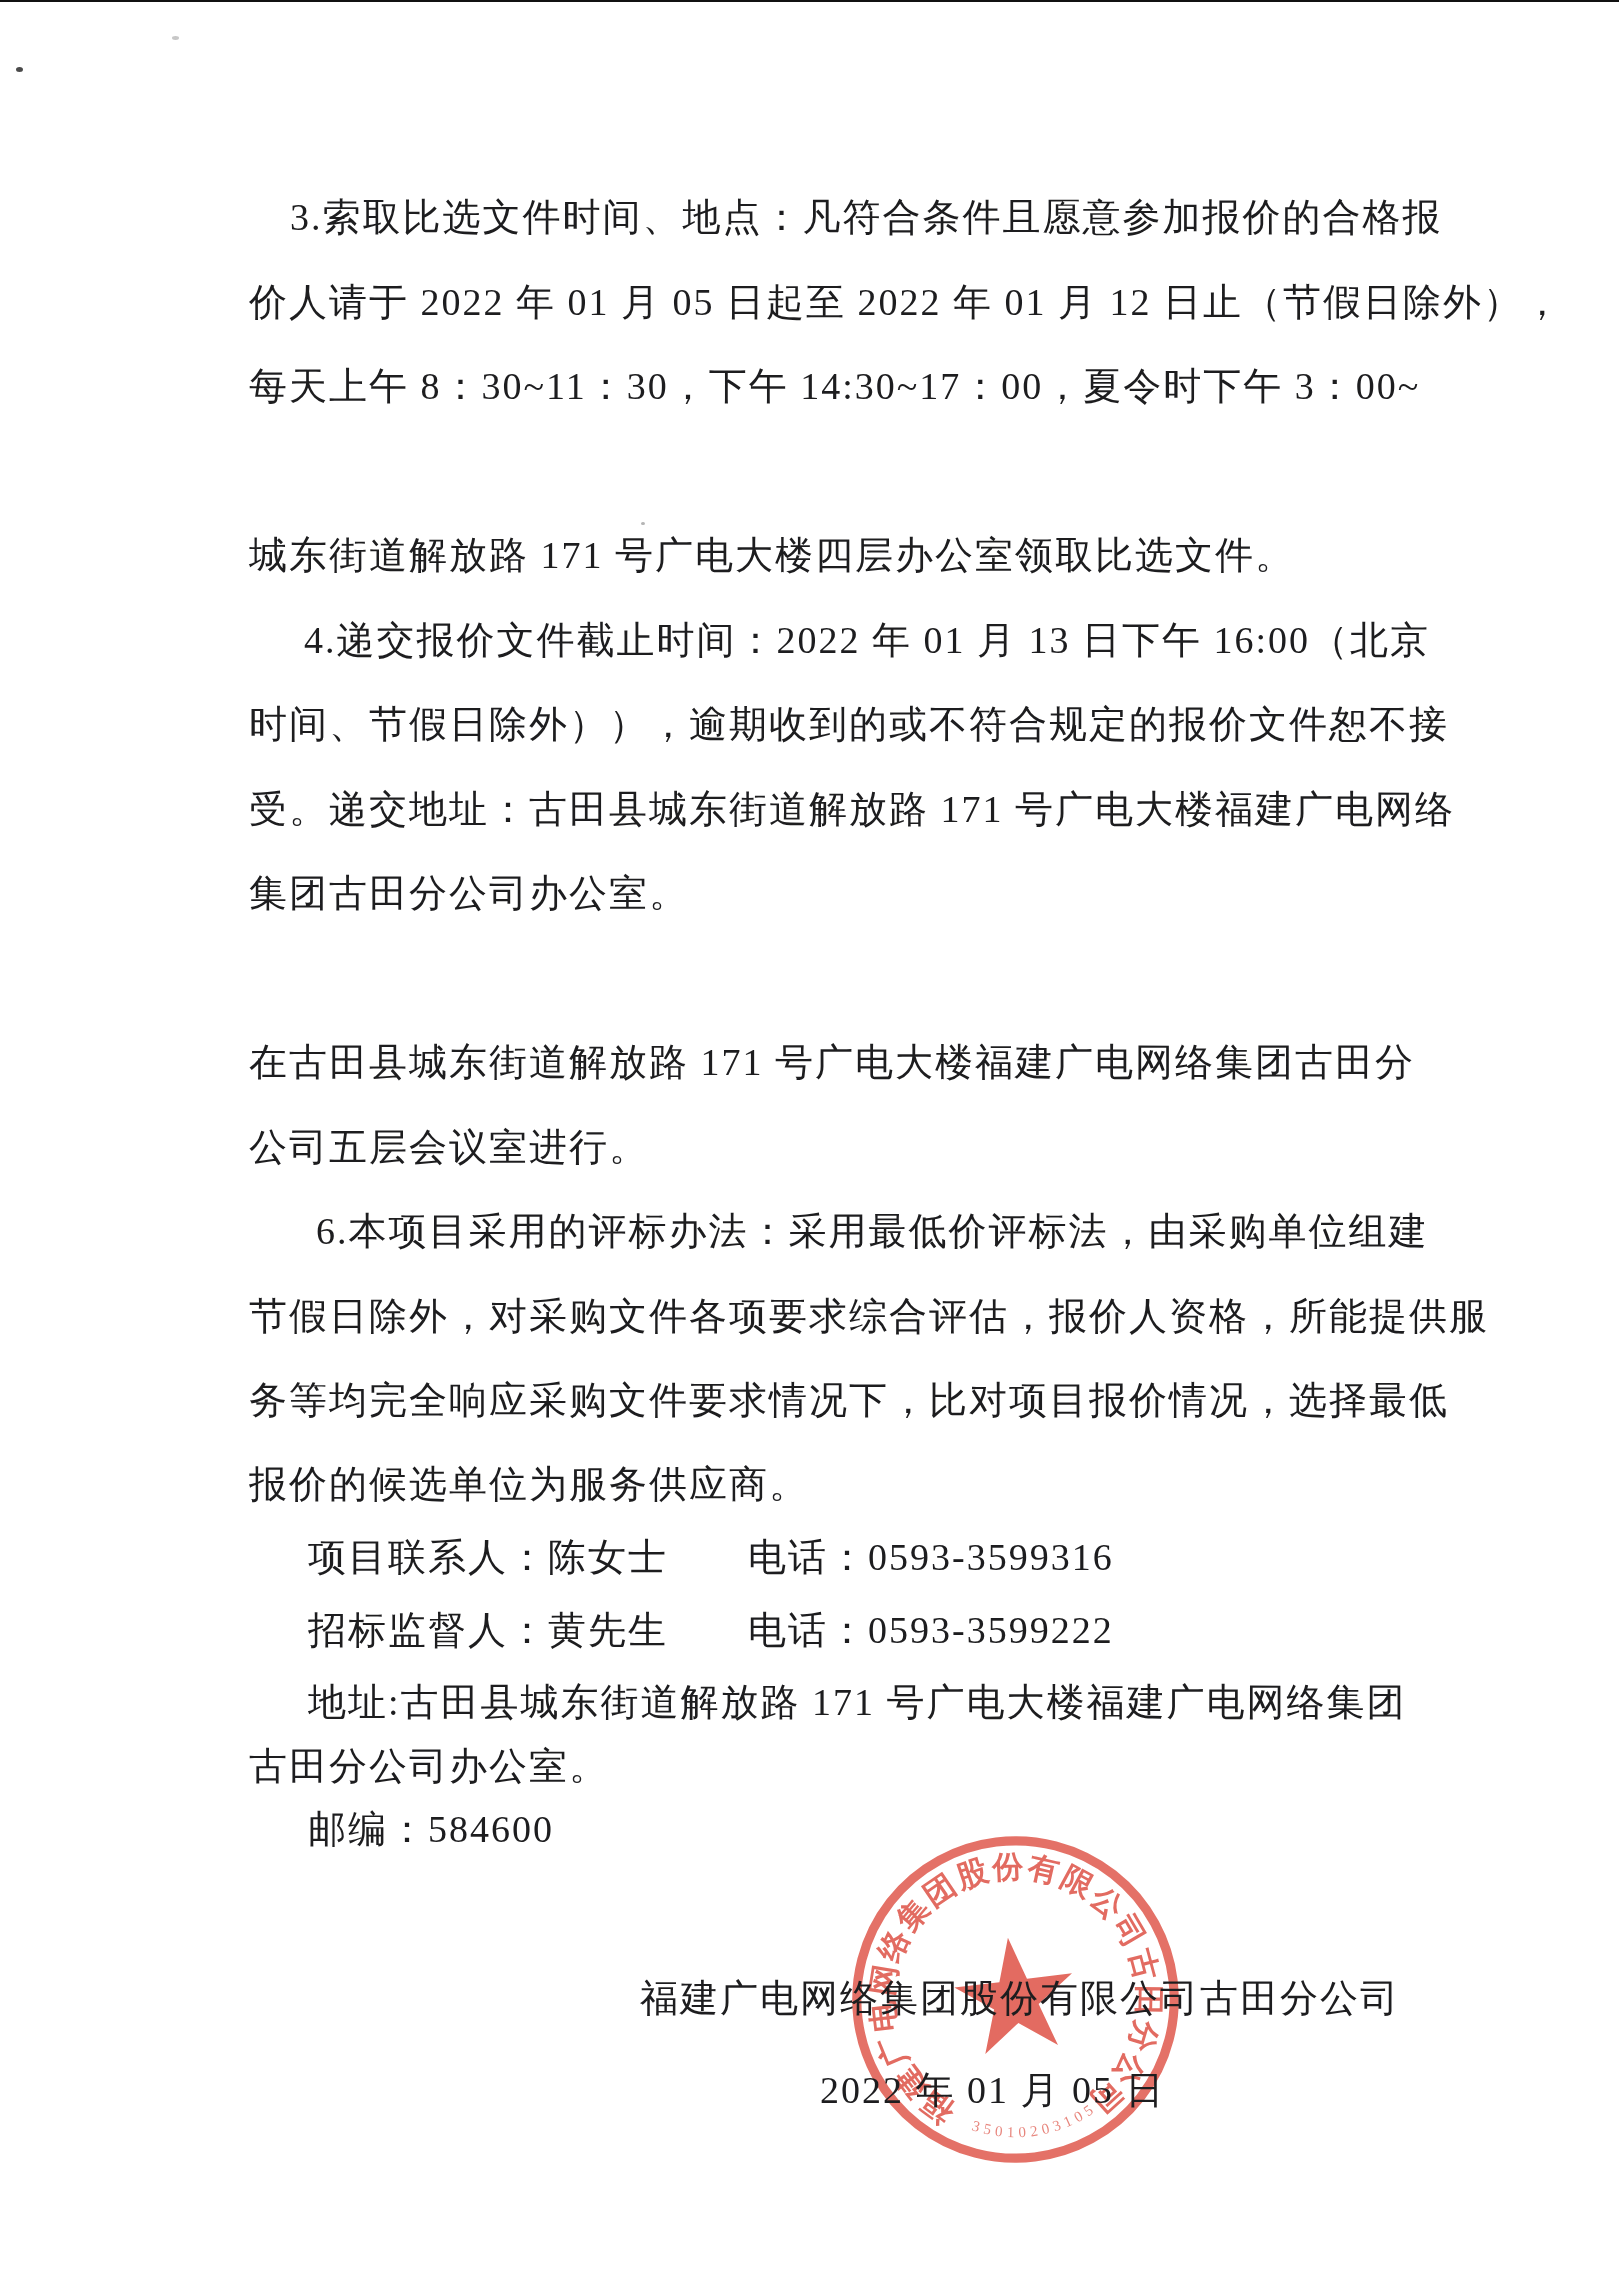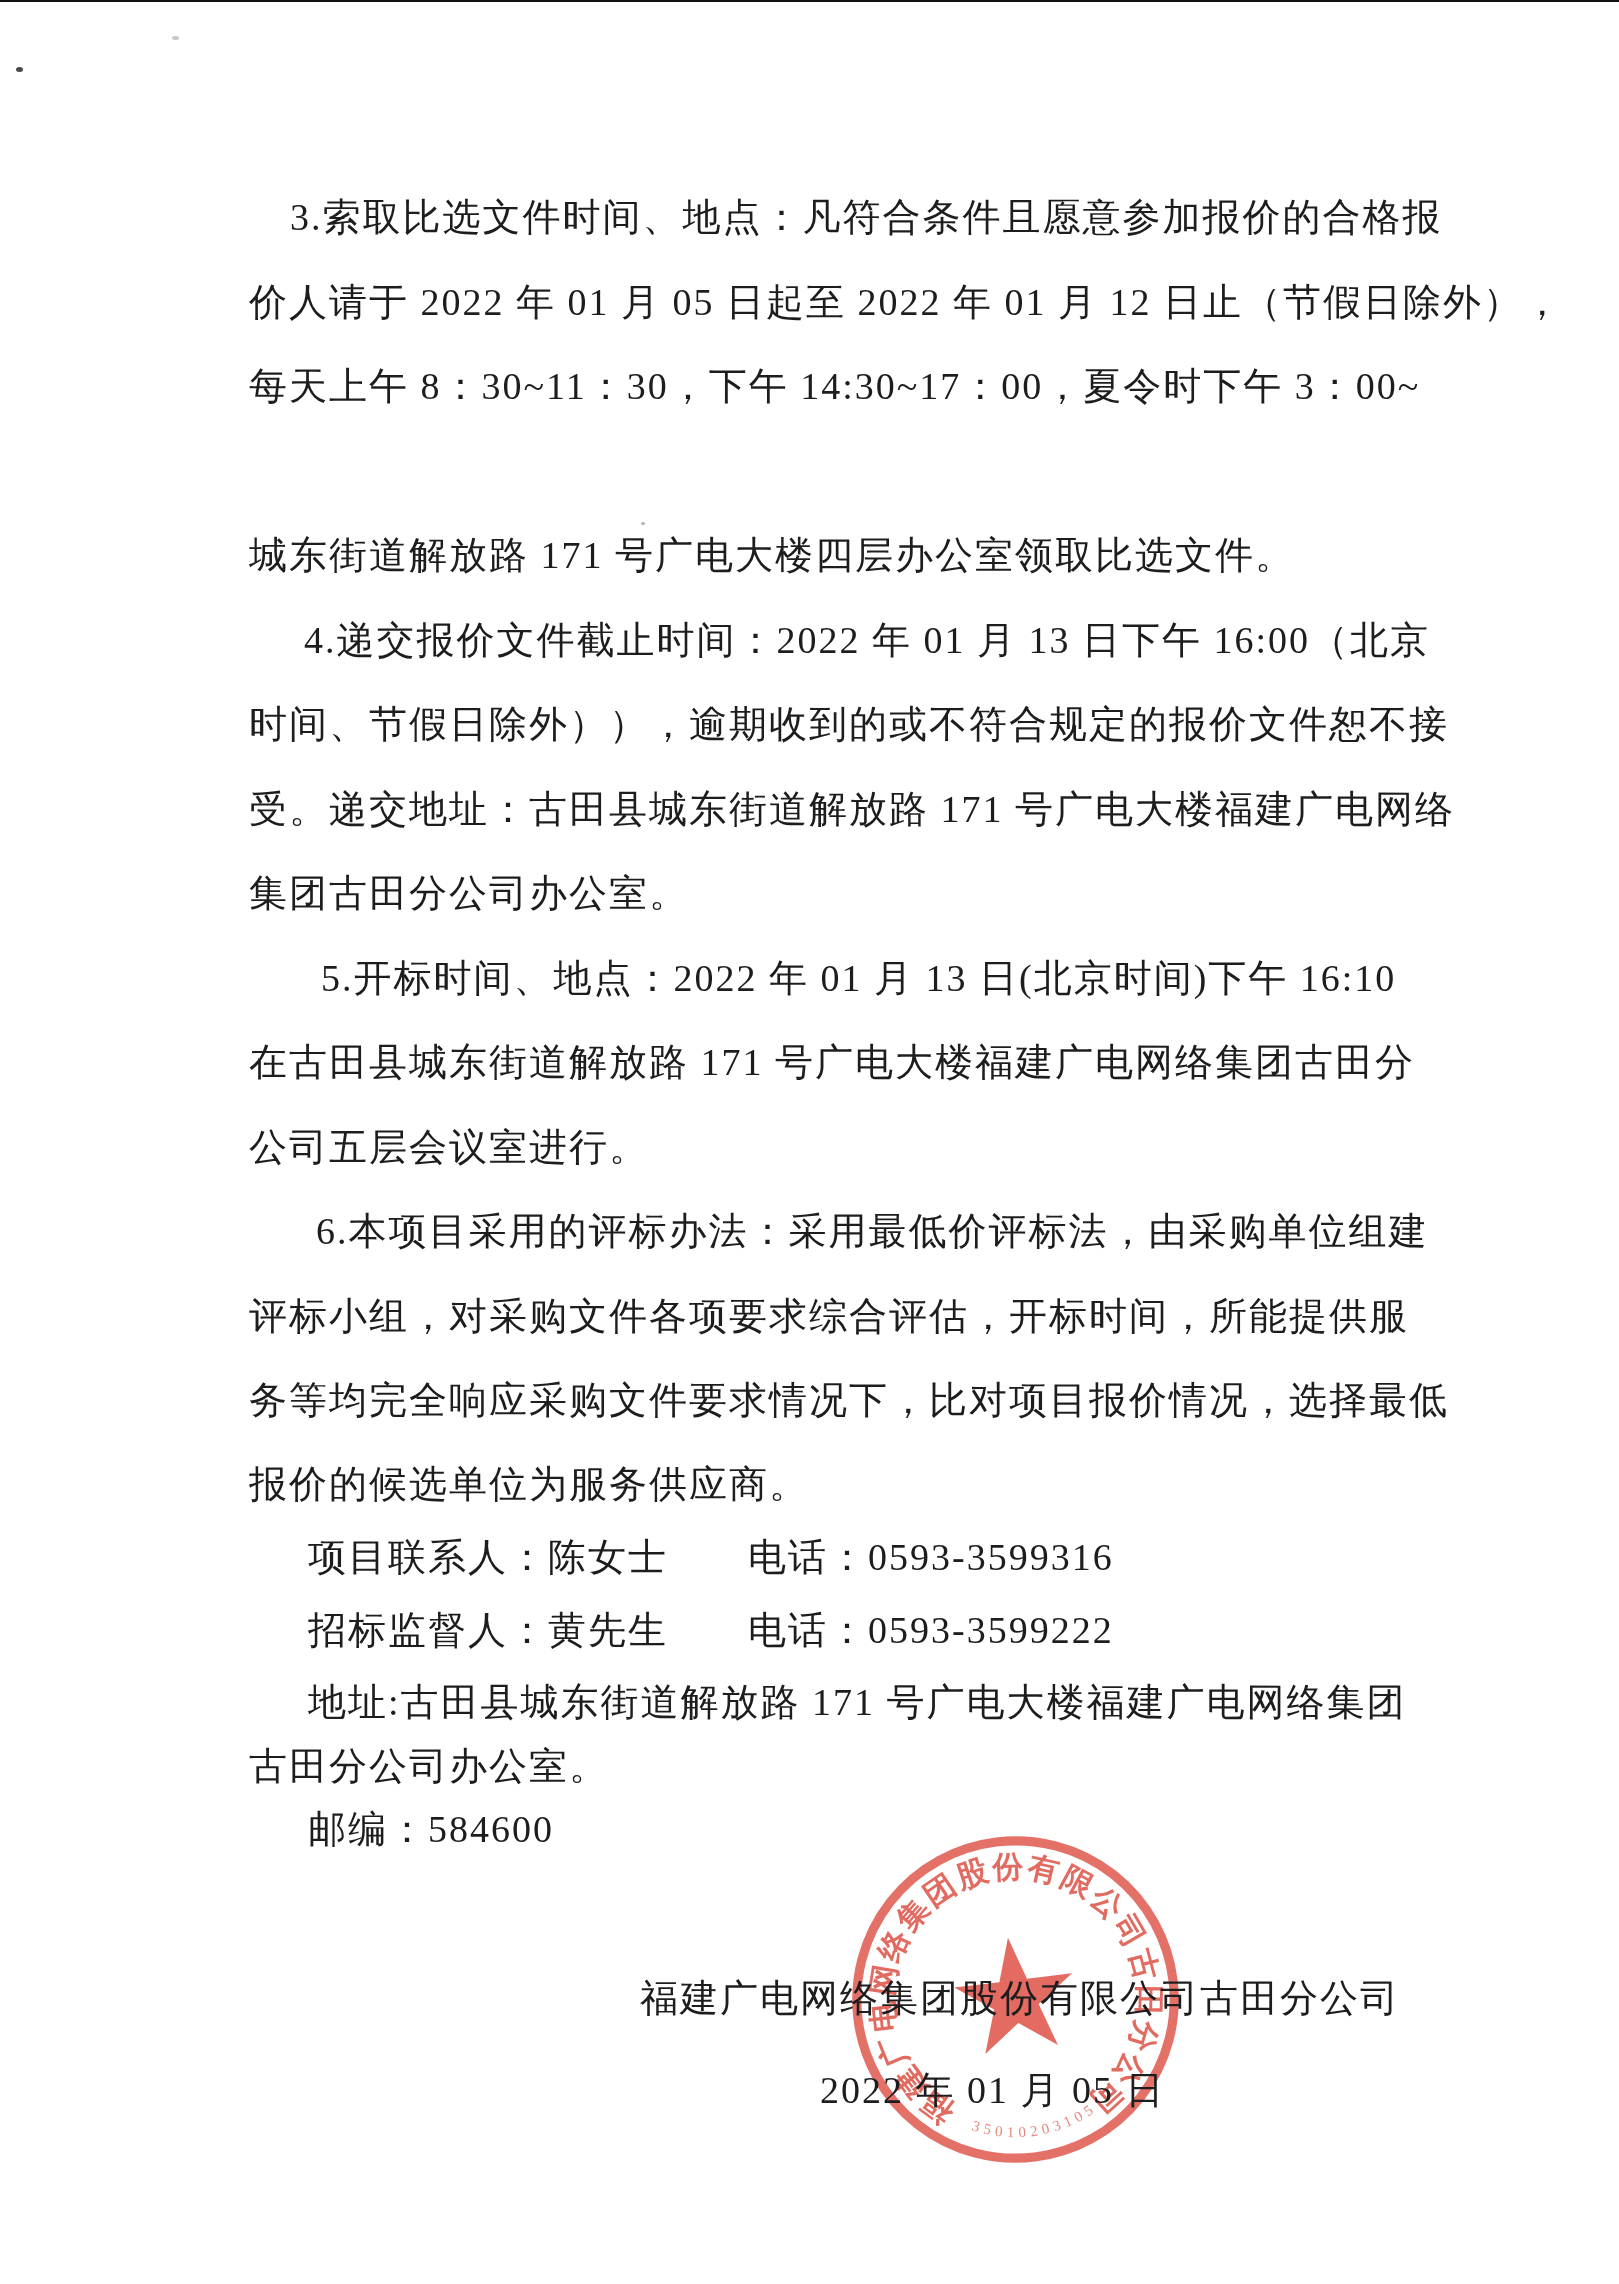--- a/index.html
+++ b/index.html
@@ -68,25 +68,24 @@
   </svg>
 
   <div class="line" style="left:290px;top:198px">3.索取比选文件时间、地点：凡符合条件且愿意参加报价的合格报</div>
   <div class="line" style="left:249px;top:283px">价人请于 2022 年 01 月 05 日起至 2022 年 01 月 12 日止（节假日除外），</div>
   <div class="line" style="left:249px;top:367px">每天上午 8：30~11：30，下午 14:30~17：00，夏令时下午 3：00~</div>
   <div class="line" style="left:249px;top:536px">城东街道解放路 171 号广电大楼四层办公室领取比选文件。</div>
   <div class="line" style="left:304px;top:621px">4.递交报价文件截止时间：2022 年 01 月 13 日下午 16:00（北京</div>
   <div class="line" style="left:249px;top:705px">时间、节假日除外）），逾期收到的或不符合规定的报价文件恕不接</div>
   <div class="line" style="left:249px;top:790px">受。递交地址：古田县城东街道解放路 171 号广电大楼福建广电网络</div>
   <div class="line" style="left:249px;top:874px">集团古田分公司办公室。</div>
-  <div class="line" style="left:321px;top:959px">5.开标时间、地点：2022 年 01 月 13 日(北京时间)下午 16:10</div>
   <div class="line" style="left:249px;top:1043px">在古田县城东街道解放路 171 号广电大楼福建广电网络集团古田分</div>
   <div class="line" style="left:249px;top:1128px">公司五层会议室进行。</div>
   <div class="line" style="left:316px;top:1212px">6.本项目采用的评标办法：采用最低价评标法，由采购单位组建</div>
-  <div class="line" style="left:249px;top:1297px">评标小组，对采购文件各项要求综合评估，开标时间，所能提供服</div>
+  <div class="line" style="left:249px;top:1297px">节假日除外，对采购文件各项要求综合评估，报价人资格，所能提供服</div>
   <div class="line" style="left:249px;top:1381px">务等均完全响应采购文件要求情况下，比对项目报价情况，选择最低</div>
   <div class="line" style="left:249px;top:1465px">报价的候选单位为服务供应商。</div>
   <div class="line" style="left:308px;top:1538px">项目联系人：陈女士　　电话：0593-3599316</div>
   <div class="line" style="left:308px;top:1611px">招标监督人：黄先生　　电话：0593-3599222</div>
   <div class="line" style="left:308px;top:1683px">地址:古田县城东街道解放路 171 号广电大楼福建广电网络集团</div>
   <div class="line" style="left:249px;top:1747px">古田分公司办公室。</div>
   <div class="line" style="left:308px;top:1810px">邮编：584600</div>
   <div class="line" style="left:640px;top:1979px">福建广电网络集团股份有限公司古田分公司</div>
   <div class="line" style="left:820px;top:2071px">2022 年 01 月 05 日</div>
 

